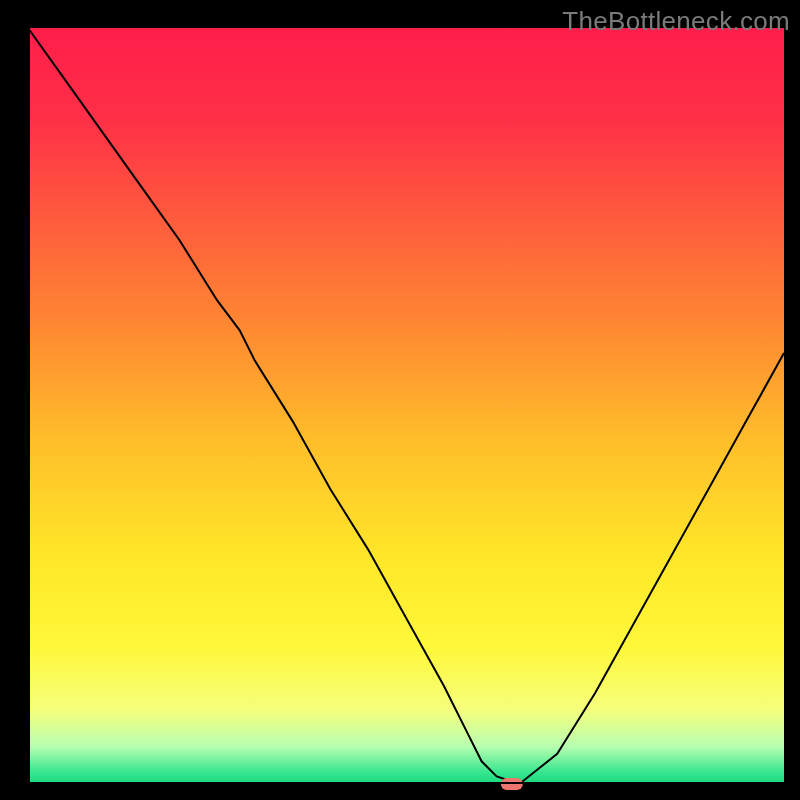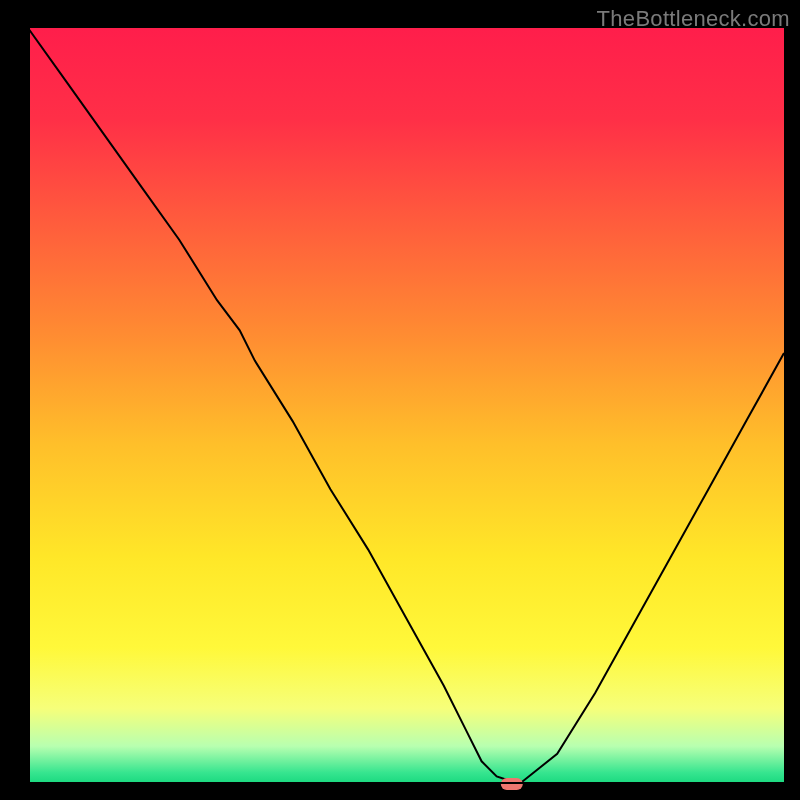--- a/index.html
+++ b/index.html
@@ -1,18 +1,18 @@
 <!DOCTYPE html>
 <html><head>
 <meta charset="utf-8">
 <style>
   * { margin: 0; padding: 0; box-sizing: border-box; }
   body { width: 800px; height: 800px; background: #000; position: relative; font-family: Arial, sans-serif; }
   .container { width: 800px; height: 800px; position: relative; }
-  .watermark { position: absolute; top: 6px; right: 10px; color: #7a7a7a; font-size: 22px; font-weight: 500; letter-spacing: 0.3px; z-index: 10; }
+  .watermark { position: absolute; top: 6px; right: 10px; color: #7a7a7a; font-size: 26px; font-weight: 500; letter-spacing: 0.3px; z-index: 10; }
   .axis-line { position: absolute; background: #000; }
   .axis-left { left: 28px; top: 28px; width: 2px; height: 756px; }
   .axis-bottom { left: 28px; top: 782px; width: 756px; height: 2px; }
   svg.chart { position: absolute; left: 28px; top: 28px; width: 756px; height: 756px; overflow: visible; }
   .marker { fill: #ef766f; }
   .curve { fill: none; stroke: #000; stroke-width: 2; }
 </style>
 </head>
 <body>
 

